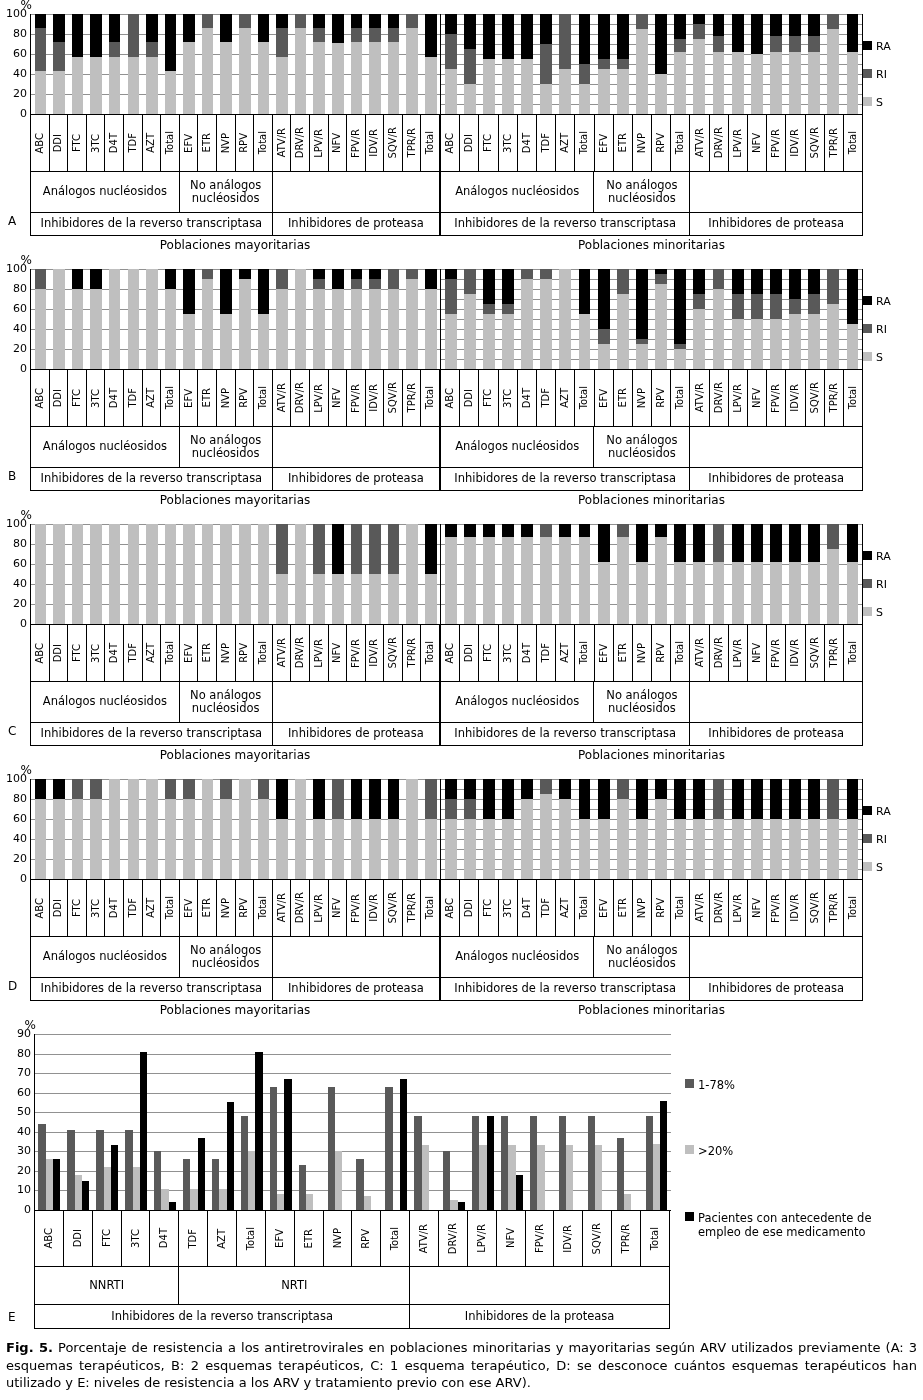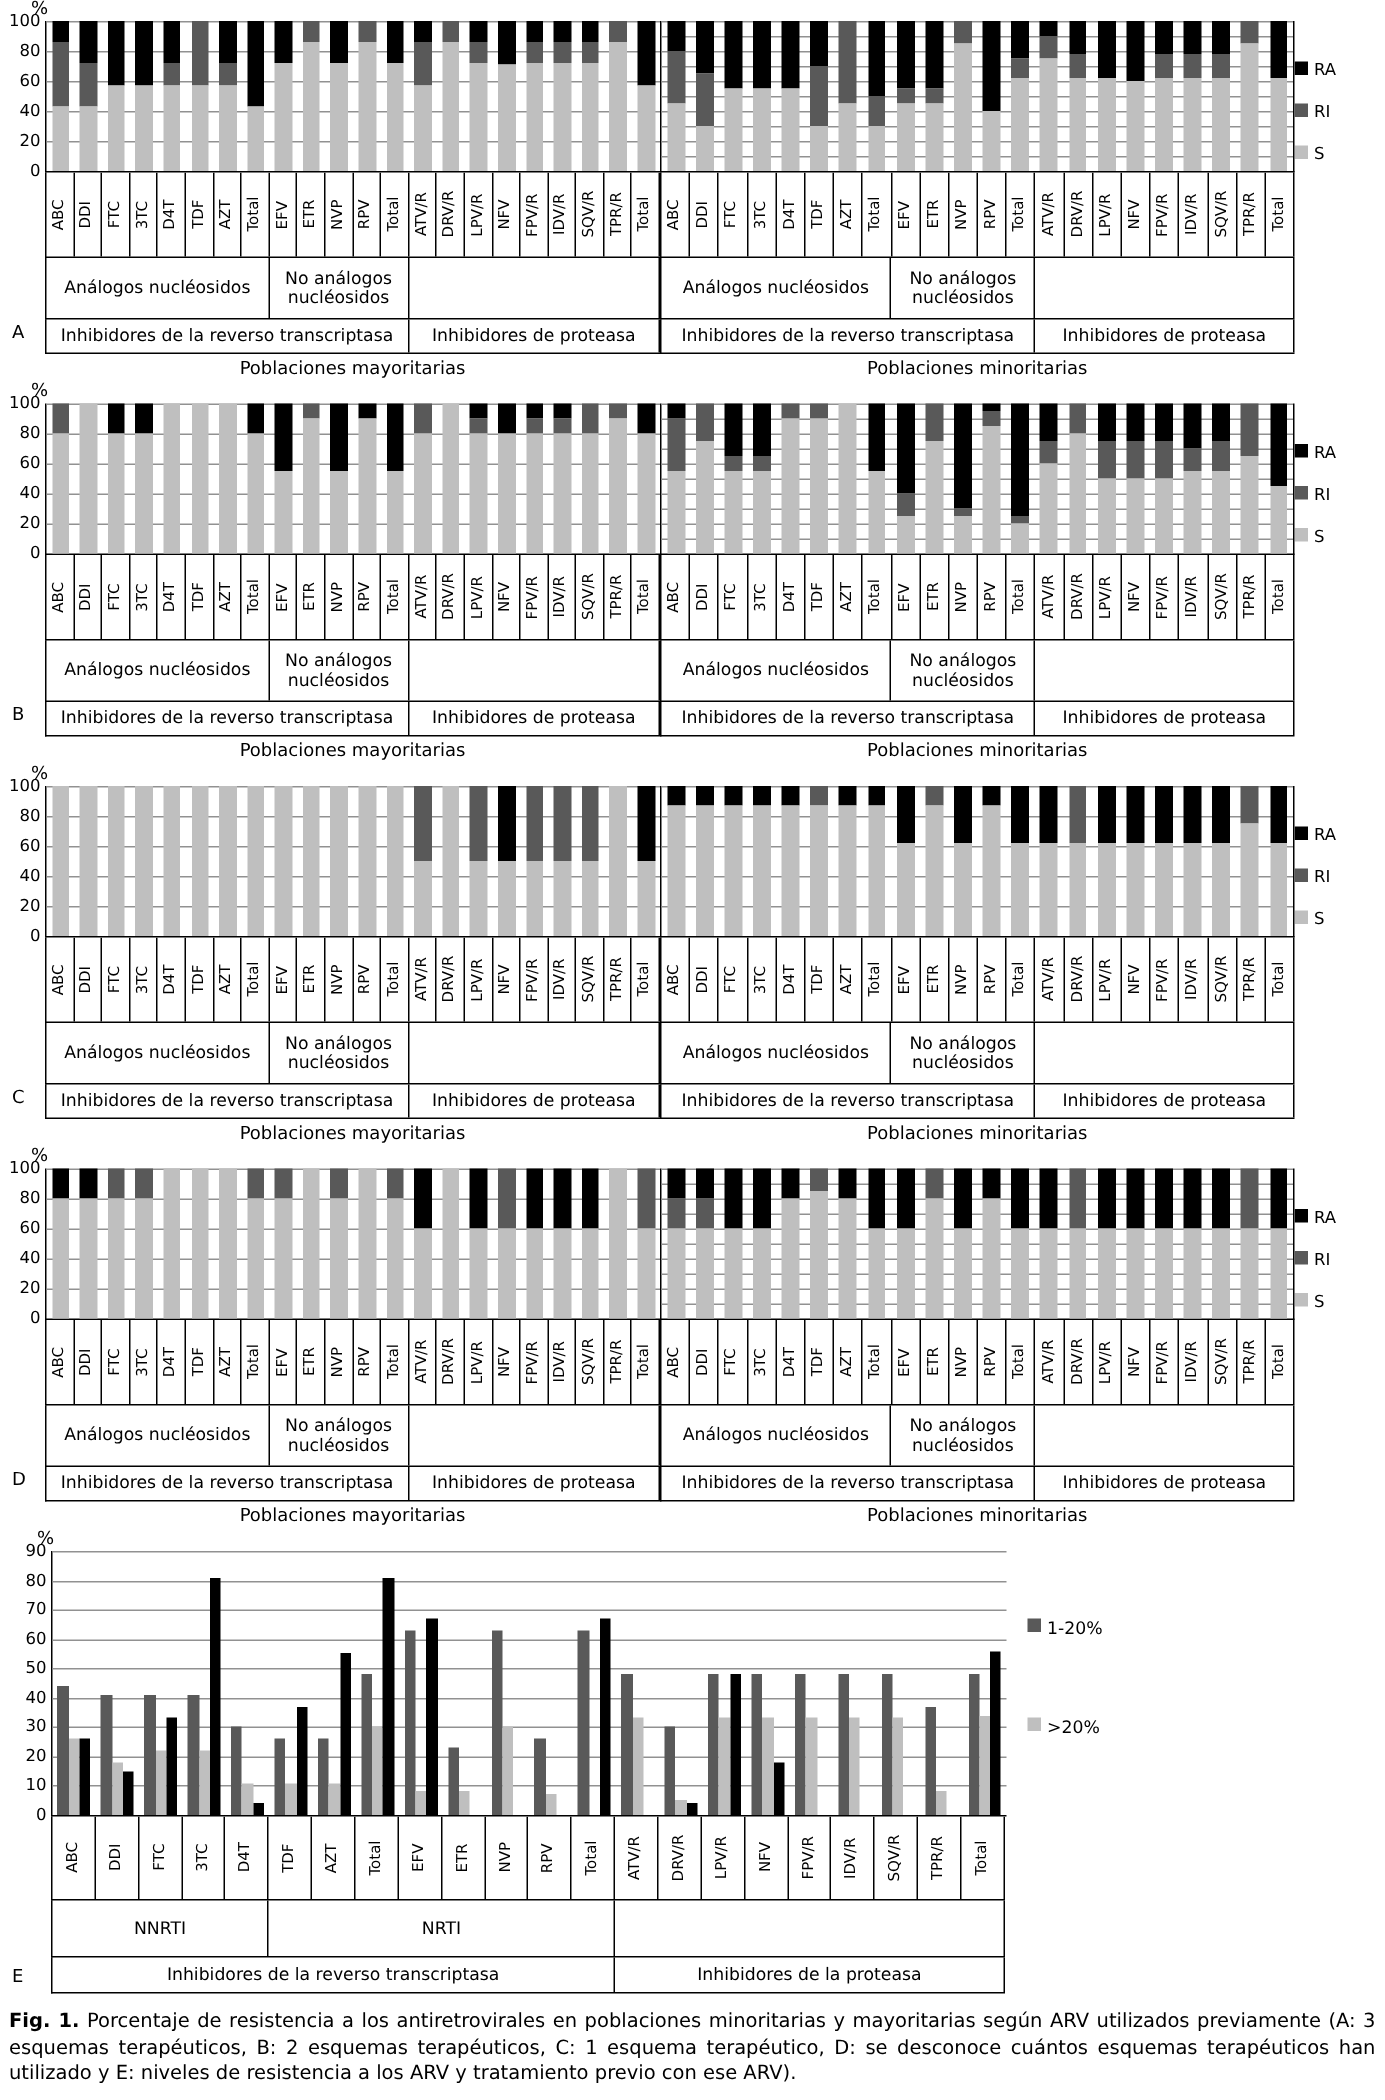--- a/index.html
+++ b/index.html
@@ -2188,24 +2188,28 @@
             <div class="gcell" style="width: 40.9091%;"></div>
           </div>
           <div class="grouprow g2" style="width: 636px; box-sizing: border-box; height: 24px;">
             <div class="gcell" style="width: 59.0909%;">Inhibidores de la reverso transcriptasa</div>
             <div class="gcell" style="width: 40.9091%;">Inhibidores de la proteasa</div>
           </div>
         </div>
         <div class="legendcol e">
           <div class="legend-item">
             <span class="swatch" style="background: rgb(89, 89, 89);"></span>
-            <span class="ltext">1-20%</span>
+            <span class="ltext">1-78%</span>
           </div>
           <div class="legend-item">
             <span class="swatch" style="background: rgb(191, 191, 191);"></span>
             <span class="ltext">&gt;20%</span>
+          </div>
+          <div class="legend-item">
+            <span class="swatch" style="background: rgb(0, 0, 0);"></span>
+            <span class="ltext" style="width: 185px;">Pacientes con antecedente de empleo de ese medicamento</span>
           </div>
         </div>
       </div>
       <span class="panel-letter" style="top: 290px;">E</span>
     </section>
-  <p class="caption"><b>Fig. 1.</b> <span>Porcentaje de resistencia a los antiretrovirales en poblaciones minoritarias y mayoritarias según ARV utilizados previamente (A: 3 esquemas terapéuticos, B: 2 esquemas terapéuticos, C: 1 esquema terapéutico, D: se desconoce cuántos esquemas terapéuticos han utilizado y E: niveles de resistencia a los ARV y tratamiento previo con ese ARV).</span></p>
+  <p class="caption"><b>Fig. 5.</b> <span>Porcentaje de resistencia a los antiretrovirales en poblaciones minoritarias y mayoritarias según ARV utilizados previamente (A: 3 esquemas terapéuticos, B: 2 esquemas terapéuticos, C: 1 esquema terapéutico, D: se desconoce cuántos esquemas terapéuticos han utilizado y E: niveles de resistencia a los ARV y tratamiento previo con ese ARV).</span></p>
 </div>
 
 </body></html>

